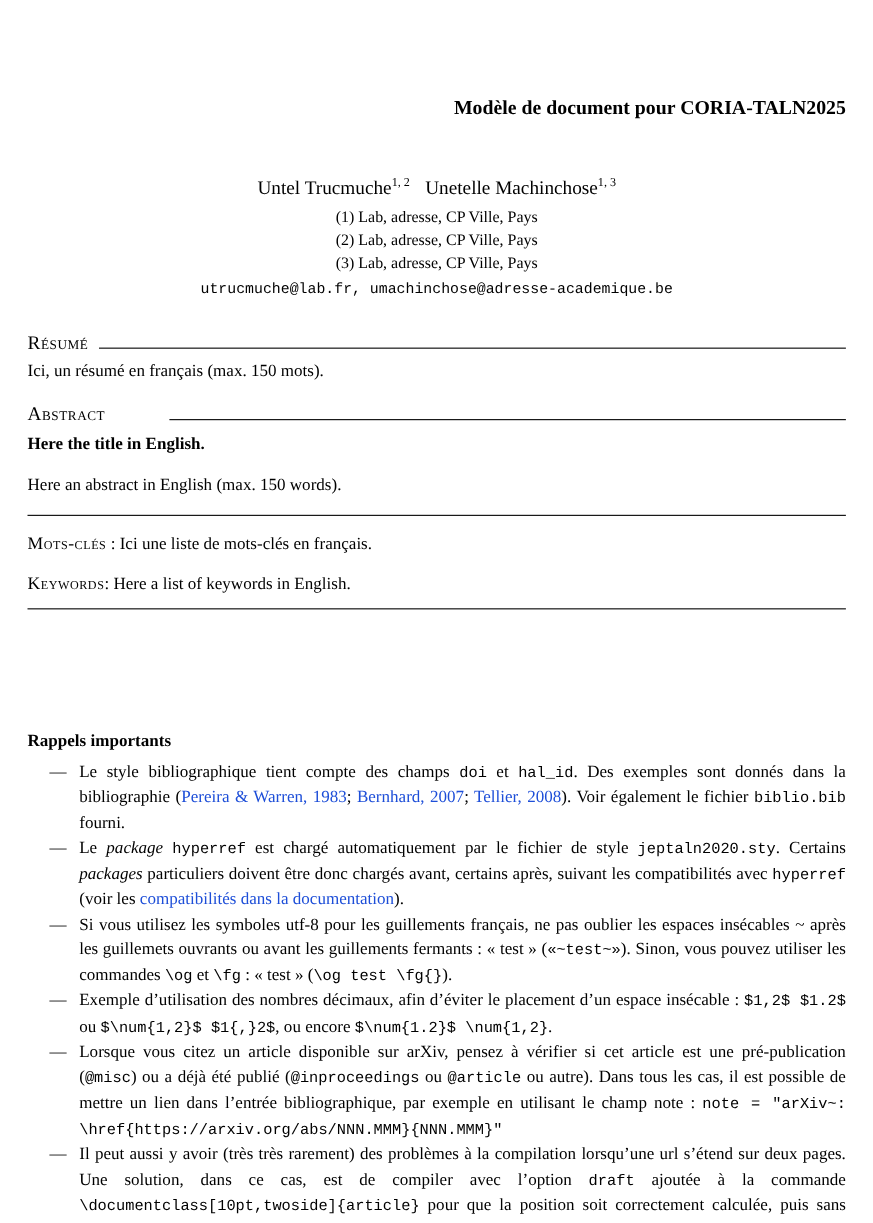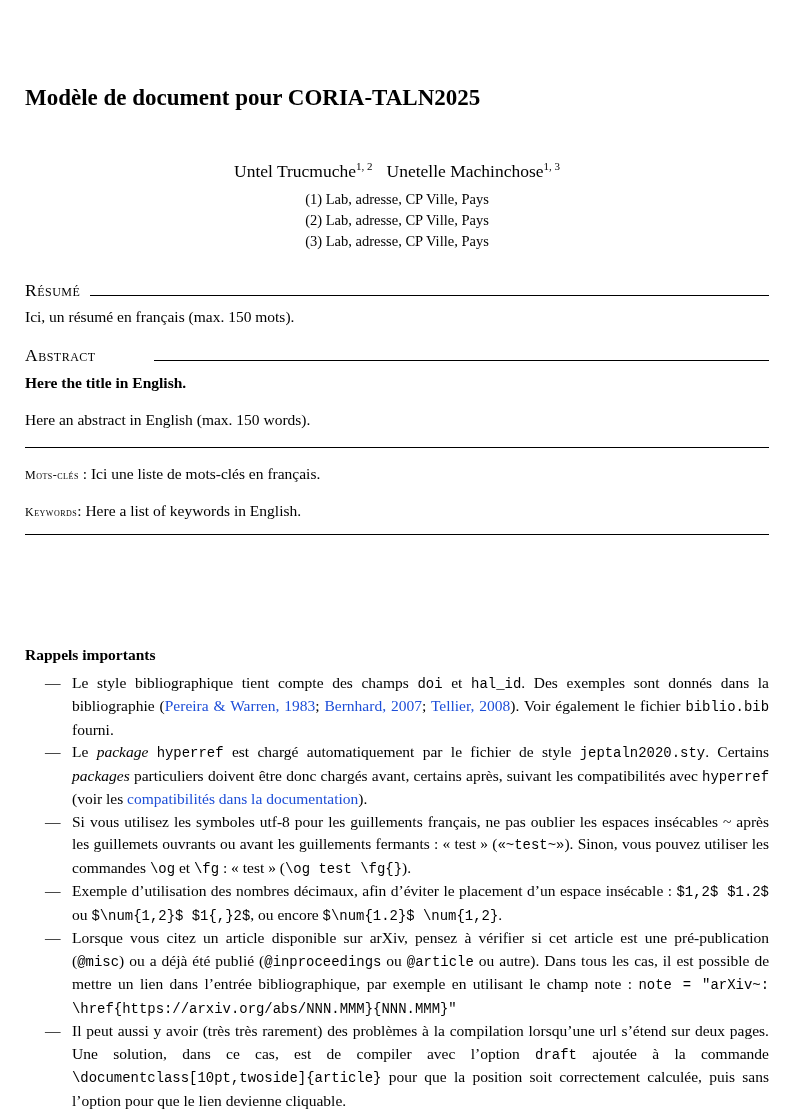--- a/index.html
+++ b/index.html
@@ -16,22 +16,22 @@
     color: #000000;
     font-family: "Liberation Serif", serif;
     box-sizing: border-box;
     padding: 83px 25px 0 25px;
     overflow: hidden;
   }
 
   
   .paper-title {
     margin: 0;
-    text-align: left;
-    font-size: 23px;
+    text-align: right;
+    font-size: 18px;
     line-height: 30px;
     font-weight: bold;
   }
   .authors-line {
     margin-top: 42px;
     text-align: center;
     font-size: 17.5px;
     line-height: 22px;
   }
   .author + .author { margin-left: 14px; }
@@ -82,21 +82,21 @@
   .underlined {
     margin-top: 16px;
     padding-bottom: 17px;
     border-bottom: 1.5px solid #000000;
   }
   .kw-line {
     margin: 15px 0 0 0;
     font-size: 15.5px;
     line-height: 21px;
   }
-  .kw-line .sc-label { font-size: 12px; }
+  .kw-line .sc-label { font-size: 16px; }
   .bottom-ruled {
     padding-bottom: 12px;
     border-bottom: 1.5px solid #000000;
   }
 
   
   .sec-heading {
     margin: 110px 0 0 0;
     font-size: 15.5px;
     line-height: 20px;
@@ -133,20 +133,21 @@
   <div class="authors-line">
     <span class="author"><span>Untel Trucmuche</span><sup>1, 2</sup></span><span class="author"><span>Unetelle Machinchose</span><sup>1, 3</sup></span>
   </div>
 
   <div class="affiliations">
     <div class="affiliation">(1) Lab, adresse, CP Ville, Pays</div>
     <div class="affiliation">(2) Lab, adresse, CP Ville, Pays</div>
     <div class="affiliation">(3) Lab, adresse, CP Ville, Pays</div>
   </div>
 
+  <div class="email-line">utrucmuche@lab.fr, umachinchose@adresse-academique.be</div>
 
   <div class="abs-block">
 
     <div class="headrow">
       <span class="sc-label">Résumé</span>
       <span class="headrule"></span>
     </div>
     <p class="abs-text">Ici, un résumé en français (max. 150 mots).</p>
 
     <div class="headrow abs-head-gap">

